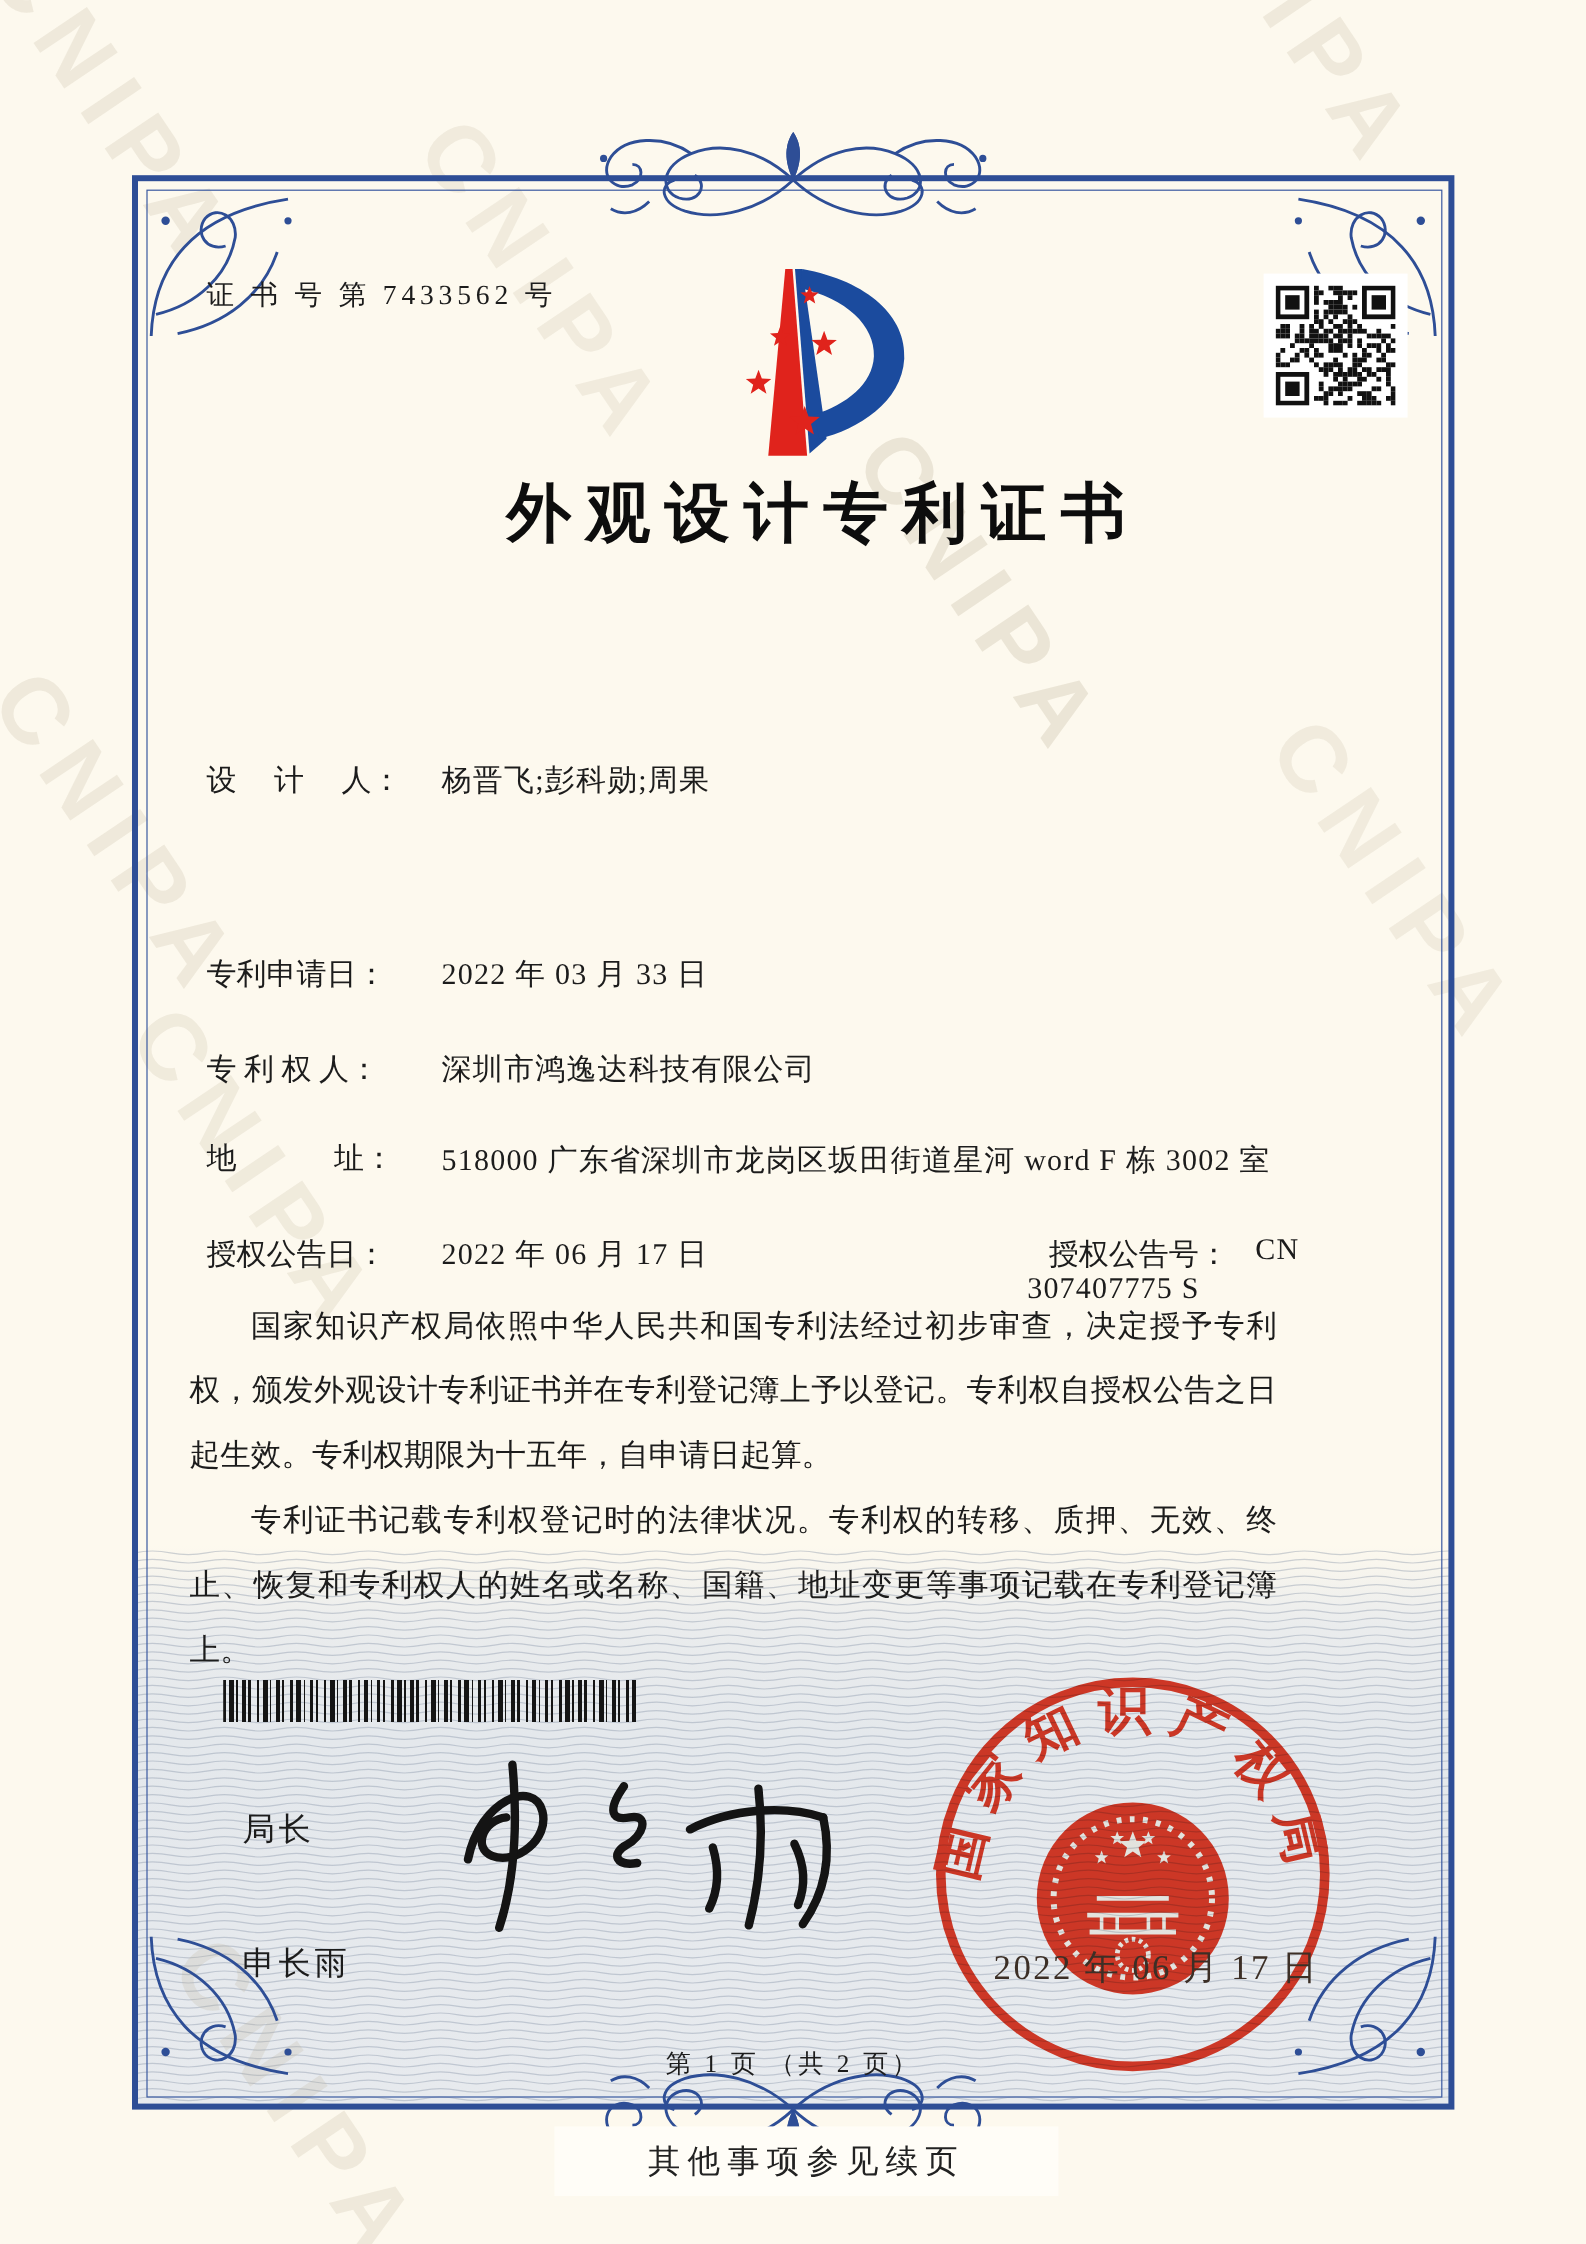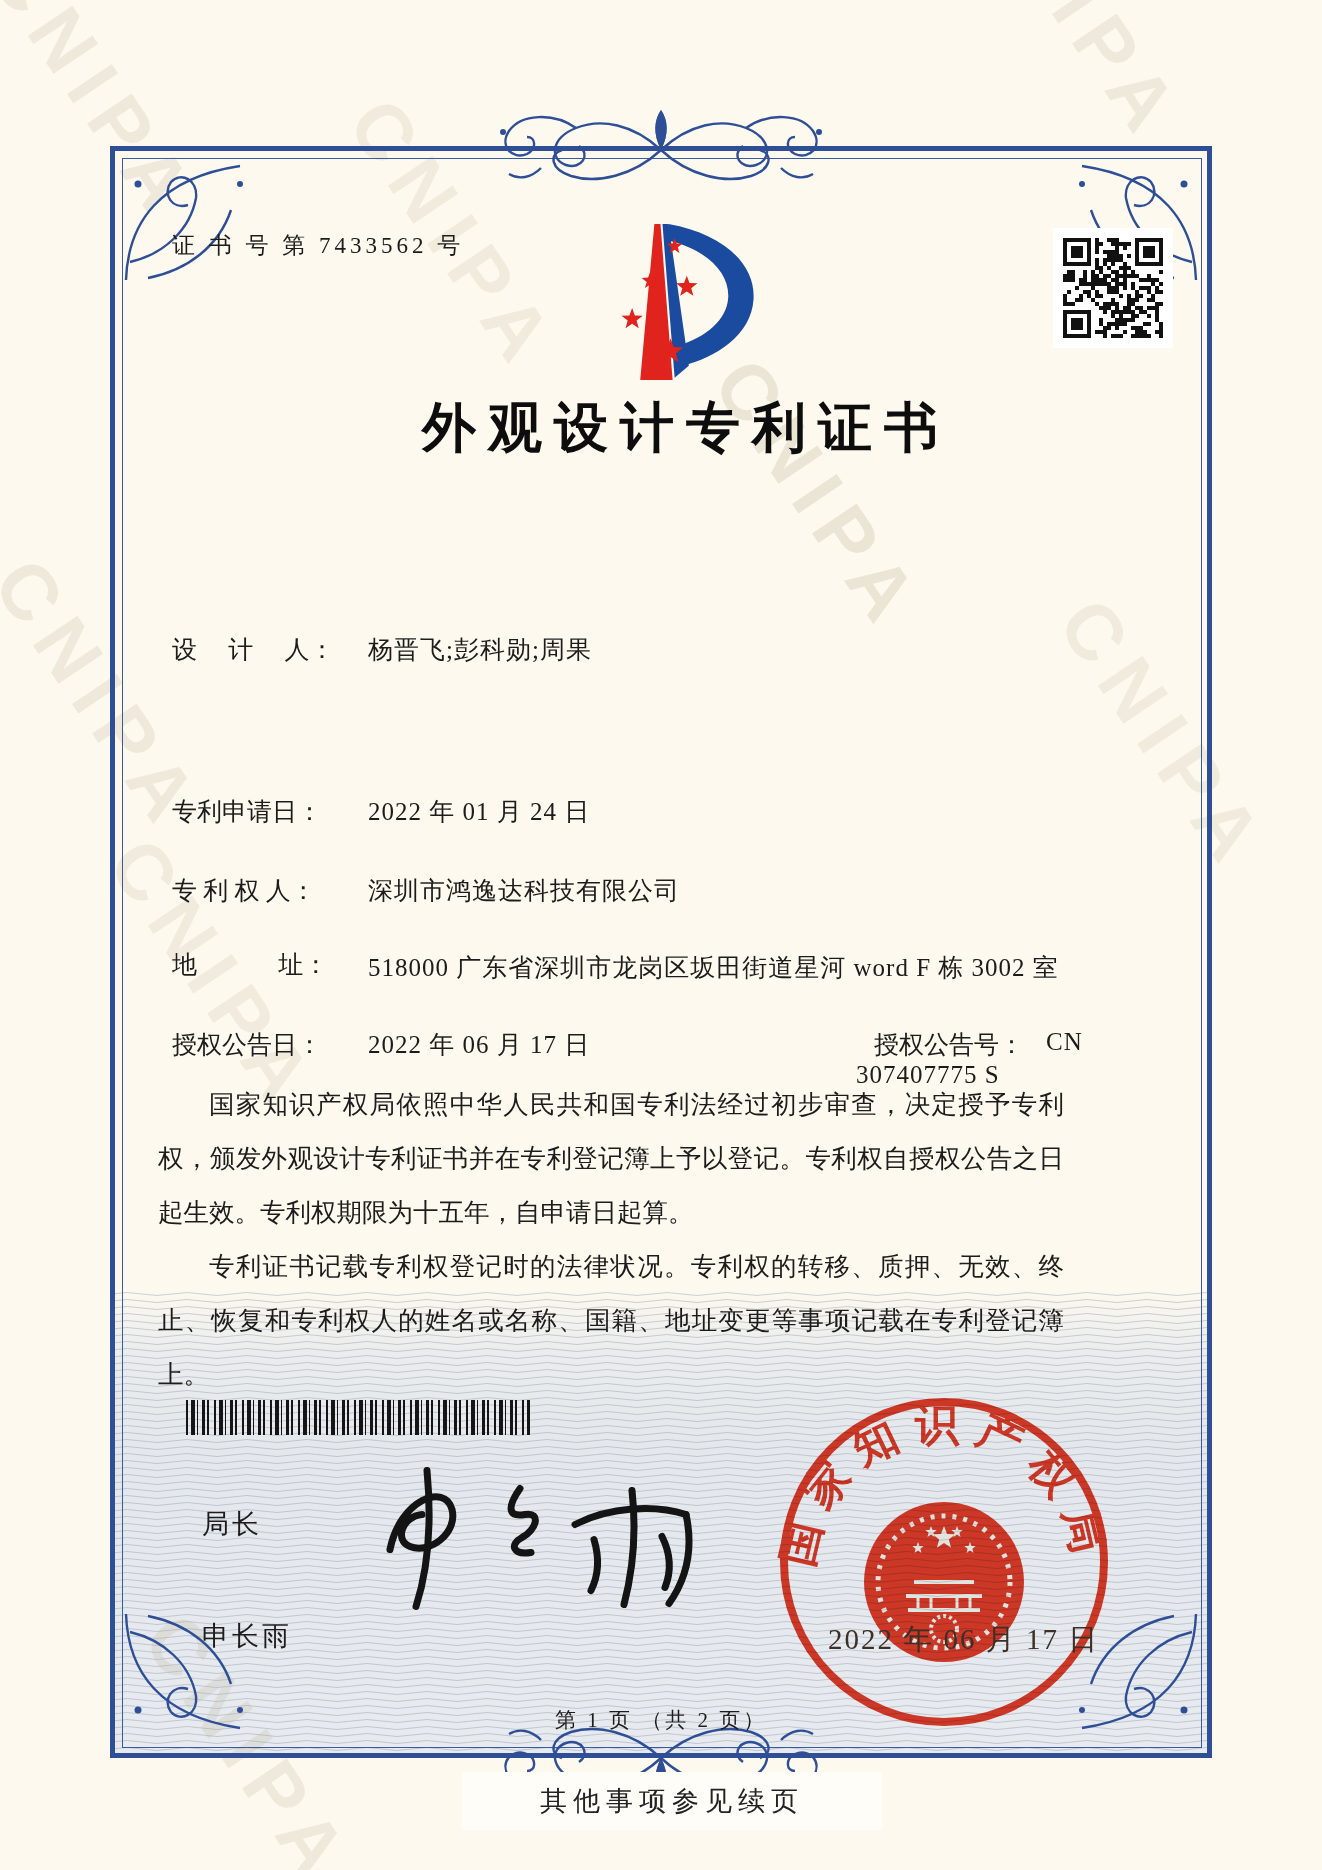--- a/index.html
+++ b/index.html
@@ -428,21 +428,21 @@
         <rect x="8" y="80" width="12" height="12" fill="#111"></rect>
       </svg>
   </div>
 
   <h1 class="title">外观设计专利证书</h1>
 
   <div class="field" style="top:633px">
     <span class="flabel">设　 计　 人：</span><span class="fvalue">杨晋飞;彭科勋;周果</span>
   </div>
   <div class="field" style="top:795px">
-    <span class="flabel">专利申请日：</span><span class="fvalue">2022 年 01 月 24 日</span>
+    <span class="flabel">专利申请日：</span><span class="fvalue">2022 年 03 月 33 日</span>
   </div>
   <div class="field" style="top:874px">
     <span class="flabel">专 利 权 人：</span><span class="fvalue">深圳市鸿逸达科技有限公司</span>
   </div>
   <div class="field addr" style="top:948px">
     <span class="flabel">地　　　 址：</span><span class="fvalue">518000 广东省深圳市龙岗区坂田街道星河 word F 栋 3002 室</span>
   </div>
   <div class="field" style="top:1028px;width:1000px">
     <span class="flabel">授权公告日：</span><span class="fvalue">2022 年 06 月 17 日</span>
     <span class="field2">

